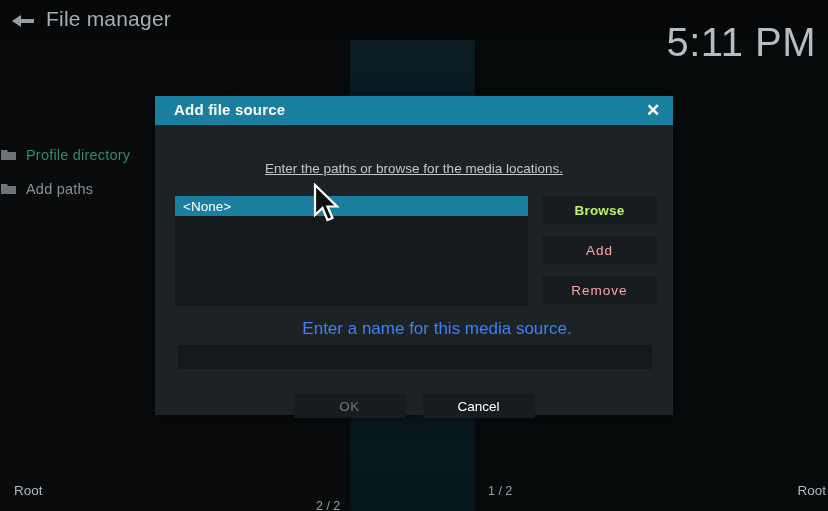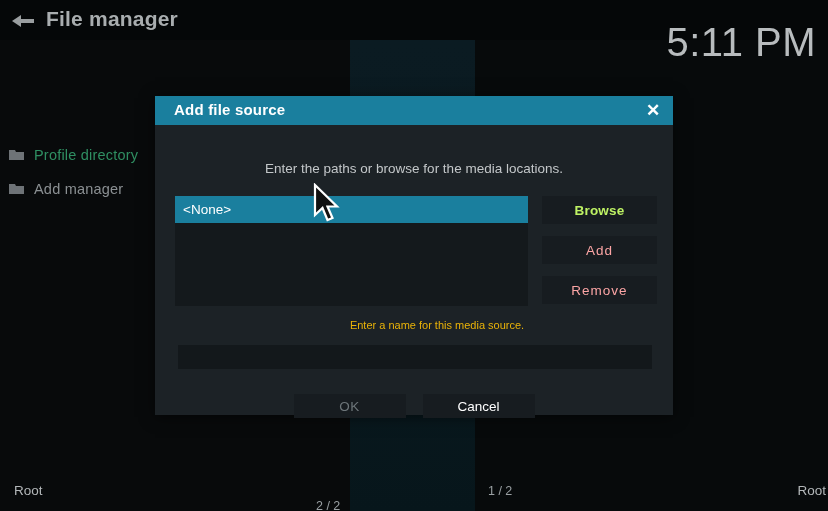--- a/index.html
+++ b/index.html
@@ -59,21 +59,21 @@
     left: 12px; top: 14px;
     width: 26px; height: 14px;
   }
   .back-arrow svg { display: block; }
   .page-title {
     position: absolute;
     left: 46px; top: 7px;
     font-size: 21px;
     color: #a9adaf;
     letter-spacing: .2px;
-    font-weight: 700;
+    font-weight: 400;
   }
   .clock {
     position: absolute;
     right: 12px; top: 2px;
     font-size: 40px;
     color: #b8bcbe;
     font-weight: 300;
     letter-spacing: .5px;
     margin-top: 18px;
   }
@@ -82,21 +82,21 @@
   #sidebar {
     position: absolute;
     left: 0; top: 138px;
     width: 180px;
   }
   .side-item {
     position: relative;
     height: 34px;
     display: flex;
     align-items: center;
-    padding-left: 9px;
+    padding-left: 1px;
   }
   .folder-icon {
     width: 15px; height: 12px;
     margin-right: 10px;
     flex: 0 0 auto;
   }
   .folder-icon svg { display: block; }
   .side-label {
     font-size: 14.5px;
     letter-spacing: .2px;
@@ -155,30 +155,31 @@
     position: relative;
     height: 290px;
   }
   .dlg-instruction {
     position: absolute;
     left: 0; top: 36px;
     width: 518px;
     text-align: center;
     font-size: 13.5px;
     color: #c3c7c9;
+    text-decoration: underline;
   }
 
   .path-list {
     position: absolute;
     left: 20px; top: 71px;
     width: 353px; height: 110px;
     background: #14191c;
   }
   .path-row {
-    height: 27px;
+    height: 20px;
     display: flex;
     align-items: center;
     padding-left: 8px;
     font-size: 13.5px;
   }
   .path-row.selected {
     background: #1a7f9e;
     color: #ffffff;
   }
 
@@ -205,22 +206,22 @@
     cursor: default;
     font-weight: normal;
     letter-spacing: 1px;
   }
 
   .name-label {
     position: absolute;
     left: 0; top: 194px;
     width: 564px;
     text-align: center;
-    font-size: 11px;
-    color: #eab308;
+    font-size: 17px;
+    color: #3b82f6;
   }
   .name-input {
     position: absolute;
     left: 23px; top: 220px;
     width: 474px; height: 24px;
     background: #13181b;
   }
 
   .dlg-footer {
     position: absolute;
@@ -285,21 +286,21 @@
         </svg>
       </span>
       <span class="side-label">Profile directory</span>
     </div>
     <div class="side-item">
       <span class="folder-icon">
         <svg width="15" height="12" viewBox="0 0 15 12">
           <path d="M0,1 L6,1 L7,3 L15,3 L15,11 L0,11 Z" fill="#6e7377"></path>
         </svg>
       </span>
-      <span class="side-label">Add manager</span>
+      <span class="side-label">Add paths</span>
     </div>
   </div>
 
   <div id="dialog">
     <div class="dlg-titlebar">
       <span class="dlg-title">Add file source</span>
       <span class="dlg-close">✕</span>
     </div>
 
     <div class="dlg-body">

